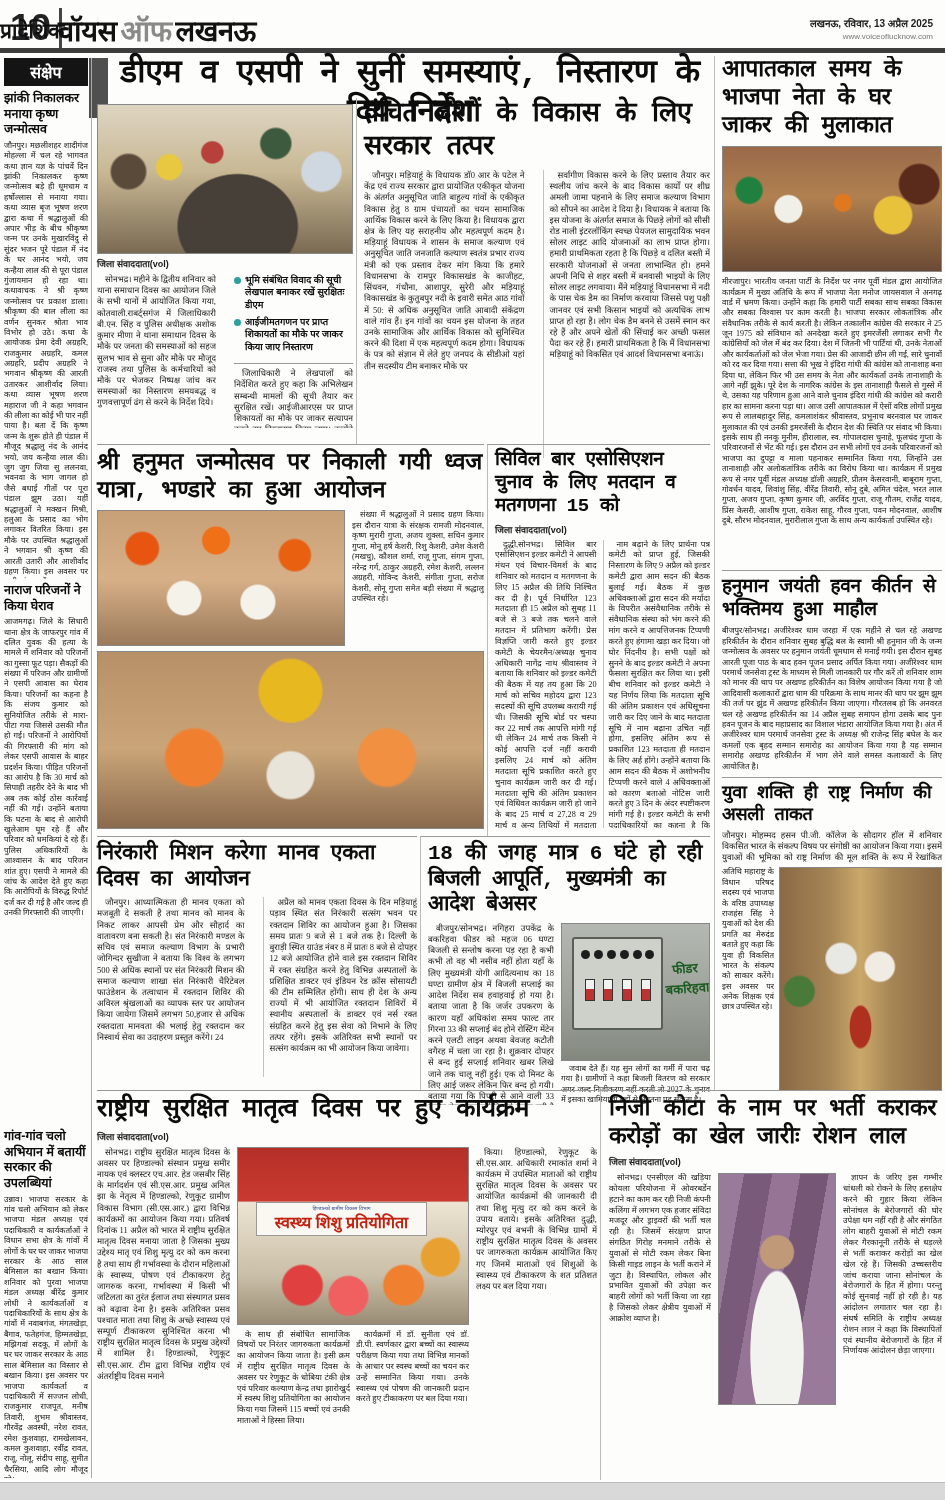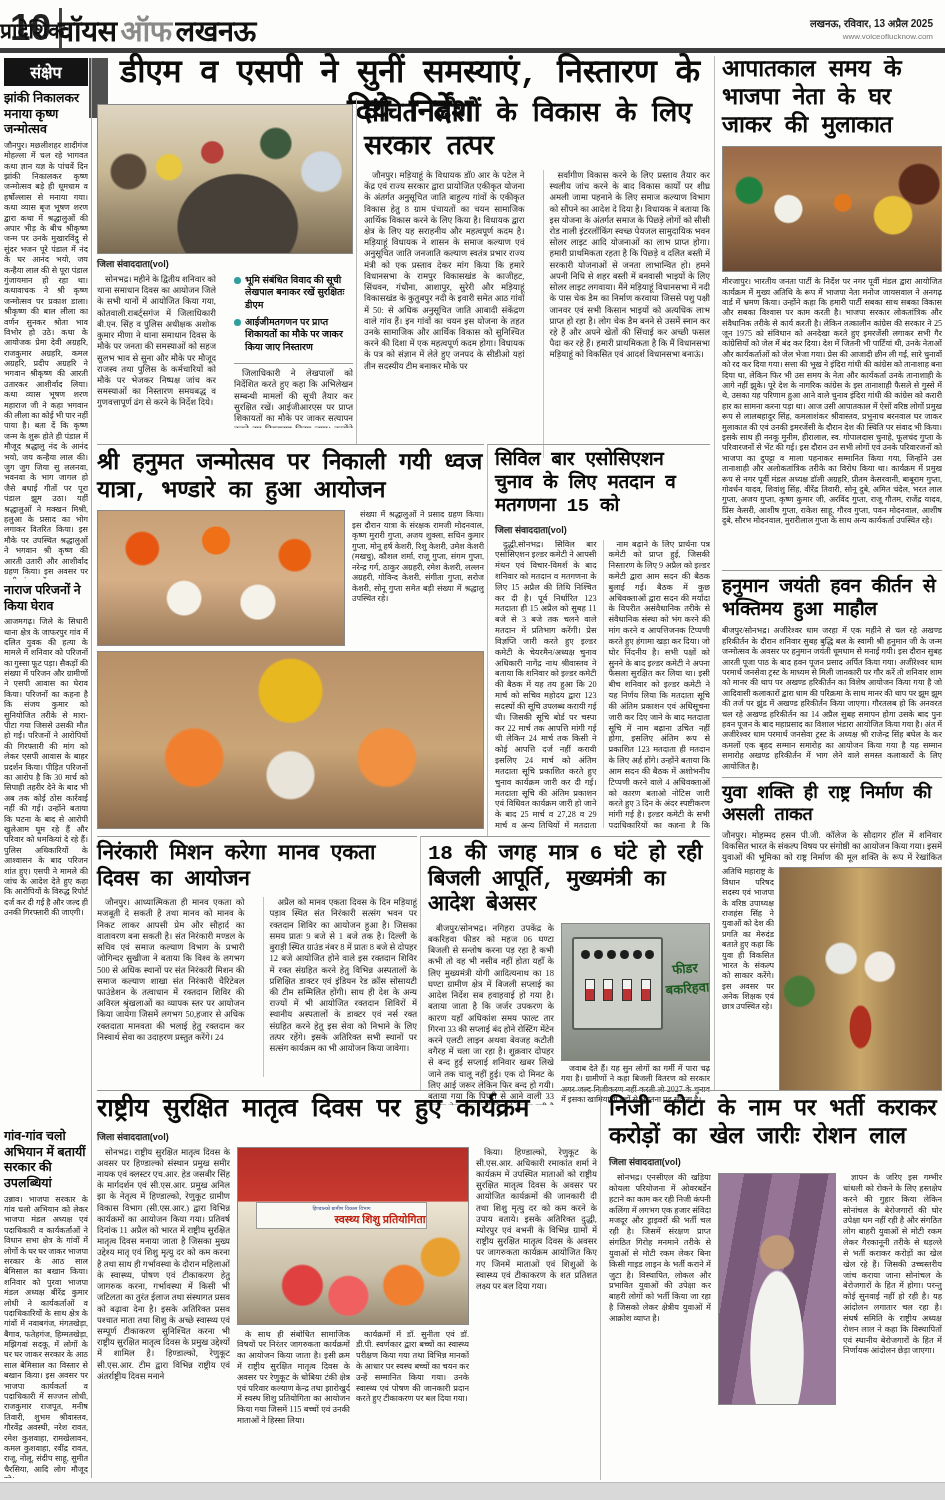--- a/index.html
+++ b/index.html
@@ -83,21 +83,21 @@
     color:#1c5c20; transform:rotate(-4deg); }
   .photo-mat { background:
     radial-gradient(circle at 28% 78%, #e04040 0 9%, transparent 10%),
     radial-gradient(circle at 48% 84%, #f06060 0 10%, transparent 11%),
     radial-gradient(circle at 72% 78%, #f08030 0 9%, transparent 10%),
     radial-gradient(circle at 88% 62%, #e8a030 0 8%, transparent 9%),
     linear-gradient(180deg, #b52f28 0%, #c93a30 30%, #ece4d2 31%, #cabfa8 72%, #9a8c74 100%); }
   .banner { position:absolute; left:8%; top:31%; width:74%; background:#faf8f2; border:1px solid #999;
     text-align:center; padding:2px 0; }
   .banner-small { font-family:"Liberation Sans",sans-serif; font-size:5px; color:#23418c; line-height:1.2;}
-  .banner-main { font-family:Liberation Serif, serif; font-size:11px; font-weight:800; color:#c22212;text-align:right; }
+  .banner-main { font-family:Liberation Sans, sans-serif; font-size:16px; font-weight:800; color:#c22212; }
   .photo-roshan { background:
     radial-gradient(circle at 50% 34%, #c09a78 0 10%, transparent 11%),
     radial-gradient(ellipse at 50% 78%, #f2f2ee 0 32%, transparent 33%),
     linear-gradient(100deg, #9a7a9a 0 16%, #7a5a7a 16% 34%, #967496 34% 52%, #755675 52% 70%, #9a7a9a 70% 100%); }
   .photo-yuva { background:
     radial-gradient(circle at 38% 33%, #e8e8e4 0 7%, transparent 8%),
     radial-gradient(circle at 62% 36%, #f0ece4 0 7%, transparent 8%),
     radial-gradient(ellipse at 50% 58%, #b03020 0 9%, transparent 10%),
     radial-gradient(circle at 12% 45%, #4a7a3a 0 7%, transparent 8%),
     linear-gradient(90deg, #8a6a45 0%, #a58455 30%, #caa86a 50%, #a58455 70%, #8a6a45 100%); }

